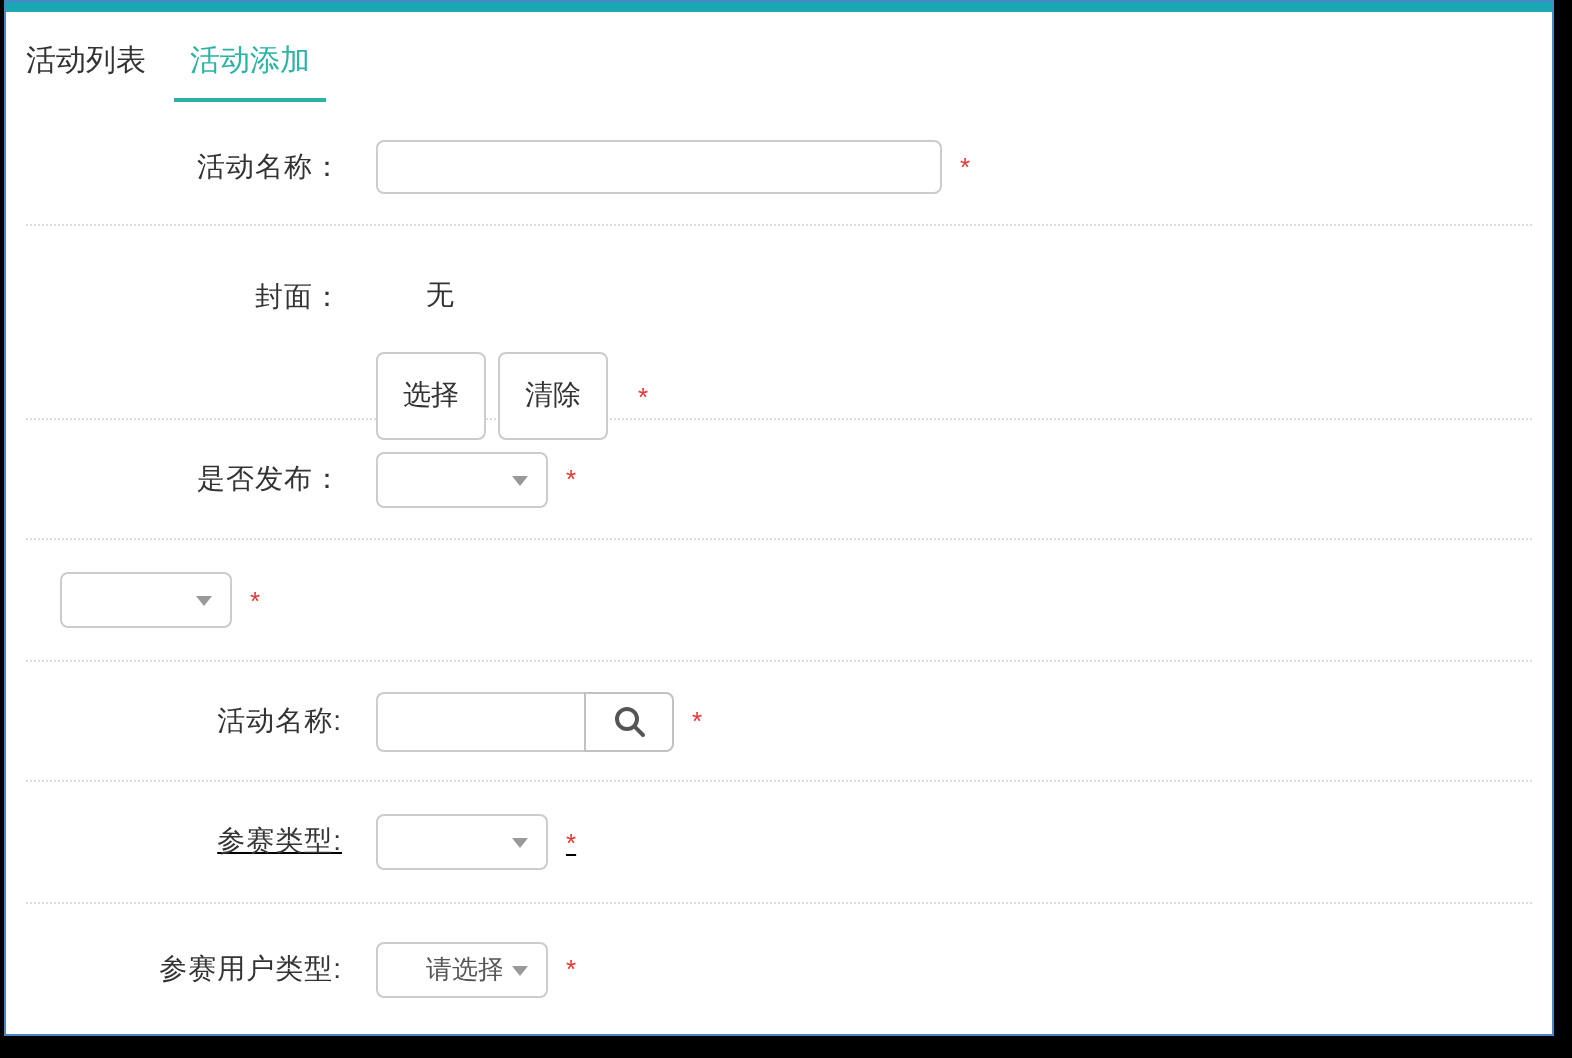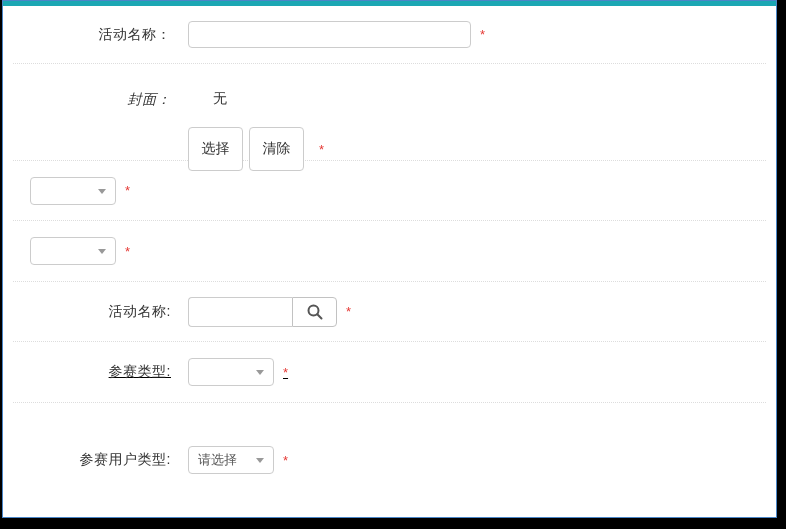--- a/index.html
+++ b/index.html
@@ -42,21 +42,21 @@
   .row-publish     { height:60px; }
   .row-need-upload { height:61px; }
   .row-acttype     { height:60px; }
   .row-competetype { height:61px;text-decoration:underline; }
   .row-usertype    { flex:1; }
 
   .label-col {
     width:158px; flex-shrink:0; text-align:right;
     font-size:14px; color:#333; letter-spacing:0.5px;
   }
-  .row-cover .label-col { padding-top:27px;font-style:italic; }
+  .row-cover .label-col { padding-top:27px; }
   .control-col { margin-left:17px; display:flex; align-items:center; }
 
   .req { color:#e53935; font-size:13px; margin-left:9px; }
 
   
   .text-input {
     width:283px; height:27px;
     border:1px solid #ccc; border-radius:4px;
     padding:0 8px; font-size:13px; color:#333; outline:none;
     font-family:inherit;
@@ -71,21 +71,21 @@
     background:#fff; border:1px solid #ccc; border-radius:4px;
     font-size:14px; color:#333; margin-right:6px; cursor:pointer;
     font-family:inherit;
   }
 
   
   .select-box {
     position:relative; width:86px; height:28px;
     border:1px solid #ccc; border-radius:4px;
     background:#fff; display:flex; align-items:center;
-    padding:0 22px 0 9px; cursor:pointer;
+    padding:0 22px 0 24px; cursor:pointer;
   }
   .select-value { font-size:13px; color:#555; white-space:nowrap; overflow:hidden; }
   .select-arrow {
     position:absolute; right:9px; top:50%; margin-top:-2px;
     width:0; height:0;
     border-left:4px solid transparent; border-right:4px solid transparent;
     border-top:5px solid #999;
   }
 
   
@@ -101,20 +101,28 @@
     cursor:pointer; padding:0;
   }
   .search-btn svg { display:block; }
 </style>
 </head>
 <body>
 
 <div class="window">
   <div class="progress-bar"></div>
 
+  <div class="tabs">
+    <div class="tab">
+      <span>活动列表</span>
+    </div>
+    <div class="tab active">
+      <span>活动添加</span>
+    </div>
+  </div>
 
   <div class="form">
 
     <div class="row row-name">
       <div class="label-col">活动名称：</div>
       <div class="control-col">
         <input class="text-input" type="text" value="" style="">
         <span class="req">*</span>
       </div>
     </div>
@@ -125,20 +133,21 @@
         <div class="cover-value">无</div>
         <div class="cover-buttons">
           <button class="btn">选择</button>
           <button class="btn">清除</button>
           <span class="req">*</span>
         </div>
       </div>
     </div>
 
     <div class="row row-publish">
+      <div class="label-col">是否发布：</div>
       <div class="control-col">
         <div class="select-box">
           <span class="select-value"></span>
           <span class="select-arrow"></span>
         </div>
         <span class="req">*</span>
       </div>
     </div>
 
     <div class="row row-need-upload">

